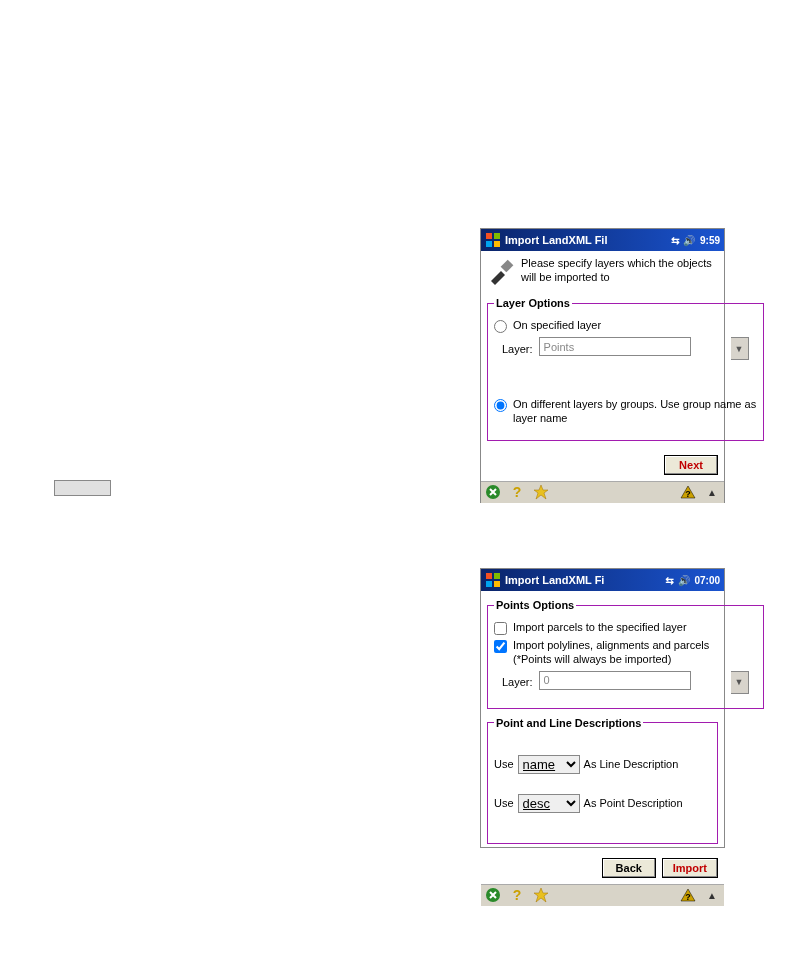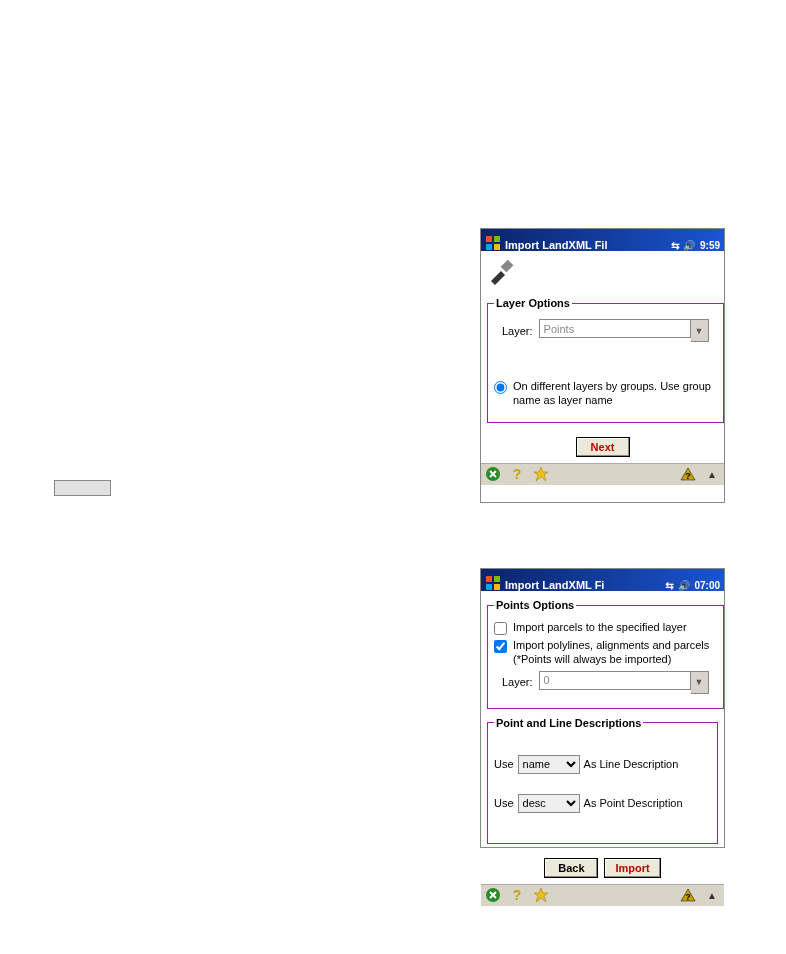--- a/index.html
+++ b/index.html
@@ -28,21 +28,21 @@
     border: 1px solid #888;
     background: #fff;
   }
   .pda1 { left: 480px; top: 228px; height: 275px; }
   .pda2 { left: 480px; top: 568px; height: 280px; }
   .titlebar {
     height: 22px;
     background: linear-gradient(to right, #0a246a, #1a54d0);
     color: #fff;
     display: flex;
-    align-items: flex-end;
+    align-items: center;
     padding: 0 4px;
     font-weight: bold;
     font-size: 11px;
   }
   .titlebar .winlogo {
     width: 16px; height: 16px;
     margin-right: 4px;
     display: inline-block;
   }
   .titlebar .winlogo svg { width: 16px; height: 16px; }
@@ -89,20 +89,21 @@
     align-items: center;
     gap: 6px;
     margin: 4px 8px;
     font-size: 11px;
   }
   .combo {
     flex: 1;
     display: flex;
     align-items: stretch;
     height: 23px;
+    gap: 40px;
   }
   .combo input {
     flex: 1;
     border: 1px solid #888;
     padding: 1px 4px;
     font-size: 11px;
     background: #fff;
     color: #888;
     height: 19px;
   }
@@ -119,33 +120,34 @@
   }
   .combo-small {
     display: inline-flex;
     align-items: stretch;
     height: 19px;
     width: 62px;
   }
   .combo-small select {
     width: 100%;
     height: 19px;
-    font-size: 11px;
-    border: 1px solid #888;
+    font-size: 13px;
+    border: 1px solid #888;
+    text-decoration: underline;
   }
   .desc-row {
     display: flex;
     align-items: center;
     gap: 4px;
     margin: 20px 0;
     font-size: 11px;
   }
   .button-bar {
     display: flex;
-    justify-content: center;
+    justify-content: flex-end;
     gap: 6px;
     padding: 2px 6px 6px 6px;
   }
   .btn {
     min-width: 54px;
     height: 20px;
     border: 1px solid #000;
     background: #ece9d8;
     font-size: 11px;
     font-weight: bold;
@@ -192,23 +194,28 @@
     </span>
   </div>
   <div class="content">
     <div class="banner">
       <span class="banner-icon">
         <svg viewBox="0 0 28 28">
             <path d="M4 24 L14 14 L18 18 L8 28 Z" fill="#333"></path>
             <rect x="16" y="4" width="8" height="10" fill="#888" transform="rotate(45 20 9)"></rect>
           </svg>
       </span>
+      <span class="banner-text">Please specify layers which the objects will be imported to</span>
     </div>
     <fieldset>
       <legend>Layer Options</legend>
+      <label class="radio-row">
+        <input type="radio" name="layeropt1" style="">
+        <span>On specified layer</span>
+      </label>
       <div class="field-row">
         <span>Layer:</span>
         <div class="combo">
           <input type="text" disabled="" value="Points" style="">
           <span class="arrow-btn">▼</span>
         </div>
       </div>
       <div class="gap-block"></div>
       <label class="radio-row">
         <input type="radio" name="layeropt1" checked="" style="">

